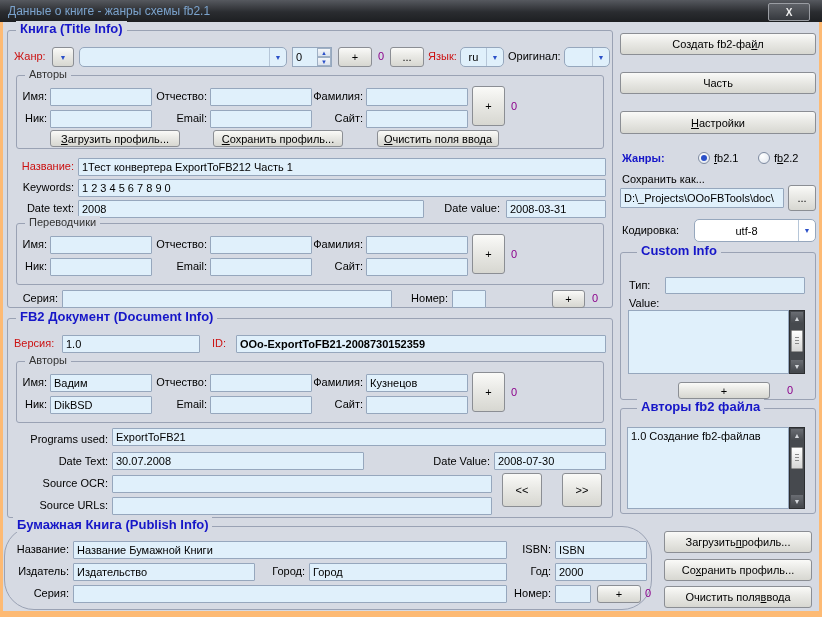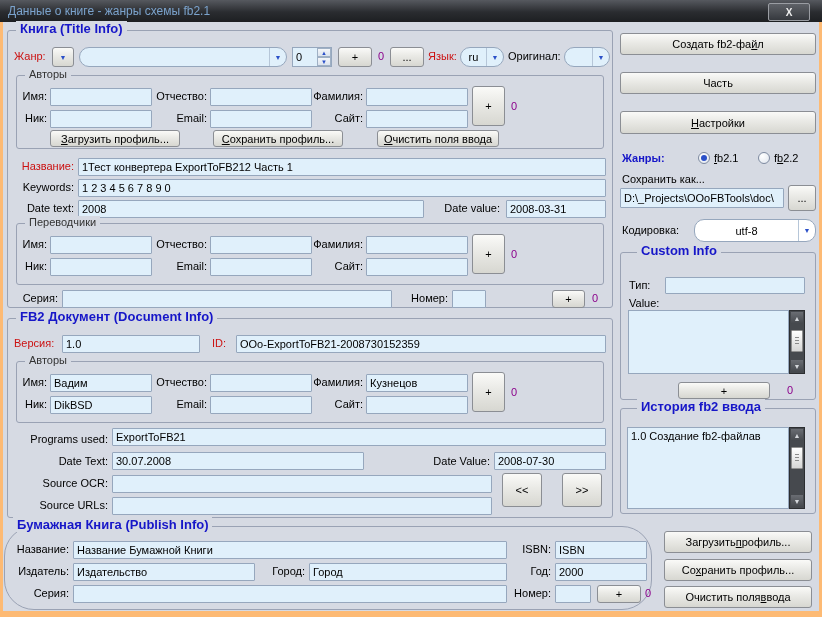--- a/index.html
+++ b/index.html
@@ -10,21 +10,21 @@
   .lab{position:absolute;font-size:11px;color:#000;white-space:nowrap;}
   .lab.r{text-align:right;}
   .red{color:#cc1111;}
   .blab{position:absolute;font-size:11px;font-weight:bold;color:#1616c8;white-space:nowrap;}
   .fld{position:absolute;box-sizing:border-box;height:18px;background:#e0f0fb;border:1px solid #96a7bd;border-radius:1px;font:11px "Liberation Sans",sans-serif;padding:0 3px;color:#000;outline:none;}
   .btn{position:absolute;box-sizing:border-box;background:linear-gradient(#fafaf8,#e9e9e5 45%,#d7d7d1);border:1px solid #8b8e94;border-radius:3px;font:11px "Liberation Sans",sans-serif;color:#000;display:flex;align-items:center;justify-content:center;cursor:default;white-space:nowrap;}
   .cnt{position:absolute;color:#8b008b;font-size:11px;}
   .grp{position:absolute;border:1px solid #9aa2b4;border-radius:3px;box-sizing:border-box;}
   .grp>.legend{position:absolute;top:-10px;left:8px;background:#d6dae3;padding:0 4px;font-size:13px;font-weight:bold;color:#1616c8;white-space:nowrap;}
   .grp.sub>.legend{font-size:11px;font-weight:normal;color:#333;top:-8px;}
-  .combo{position:absolute;box-sizing:border-box;display:flex;background:#e0f0fb;border:1px solid #96a7bd;border-radius:10px;}
+  .combo{position:absolute;box-sizing:border-box;display:flex;background:#e0f0fb;border:1px solid #96a7bd;border-radius:5px;}
   .combo .val{flex:1;font-size:11px;padding:0 3px;display:flex;align-items:center;overflow:hidden;white-space:nowrap;}
   .combo .arr{width:16px;display:flex;align-items:center;justify-content:center;color:#2b50c8;font-size:7px;border-left:1px solid #b6c6d8;}
   .combo.white{background:#fff;}
   .combo.white .val{justify-content:center;}
   .spinner{position:absolute;display:flex;box-sizing:border-box;border:1px solid #96a7bd;background:#e0f0fb;}
   .spinner .sval{flex:1;font-size:11px;display:flex;align-items:center;padding-left:3px;}
   .spinner .btns{width:14px;display:flex;flex-direction:column;}
   .spinner .btns div{flex:1;background:linear-gradient(#f4f6f9,#dbe3ee);border:1px solid #9fb0c4;color:#2b50c8;font-size:6px;display:flex;align-items:center;justify-content:center;}
   .radio{position:absolute;width:12px;height:12px;border-radius:50%;background:radial-gradient(circle at 35% 30%,#fff,#dfe5ee);border:1px solid #7e8aa0;box-sizing:border-box;}
   .radio.sel::after{content:"";position:absolute;inset:2px;border-radius:50%;background:#2b50c8;}
@@ -136,21 +136,21 @@
     <div class="btn" style="left:544px;top:259px;width:33px;height:18px;">+</div>
     <span class="cnt" style="left:584px;top:261px;">0</span>
   </div>
 
   <div class="grp" style="left:7px;top:318px;width:606px;height:200px;">
     <span class="legend">FB2 Документ (Document Info)</span>
 
     <span class="lab red" style="left:6px;top:18px;">Версия:</span>
     <input class="fld" style="left: 54px; top: 16px; width: 138px;" value="1.0">
     <span class="lab red" style="left:204px;top:18px;">ID:</span>
-    <input class="fld" style="left: 228px; top: 16px; width: 370px;" value="OOo-ExportToFB21-2008730152359">
+    <input class="fld" style="left: 228px; top: 16px; width: 370px; font-weight: bold;" value="OOo-ExportToFB21-2008730152359">
 
     <div class="grp sub" style="left:8px;top:42px;width:588px;height:62px;">
       <span class="legend">Авторы</span>
       <span class="lab r" style="left:2px;top:14px;width:28px;">Имя:</span>
       <input class="fld" style="left: 33px; top: 12px; width: 102px;" value="Вадим">
       <span class="lab r" style="left:136px;top:14px;width:54px;">Отчество:</span>
       <input class="fld" style="left: 193px; top: 12px; width: 102px;">
       <span class="lab r" style="left:294px;top:14px;width:52px;">Фамилия:</span>
       <input class="fld" style="left: 349px; top: 12px; width: 102px;" value="Кузнецов">
       <span class="lab r" style="left:2px;top:36px;width:28px;">Ник:</span>
@@ -228,21 +228,21 @@
       <div class="gap"></div>
       <div class="th"></div>
       <div class="sp"></div>
       <div class="sb">▼</div>
     </div>
     <div class="btn" style="left:57px;top:129px;width:92px;height:17px;">+</div>
     <span class="cnt" style="left:166px;top:131px;">0</span>
   </div>
 
   <div class="grp" style="left:620px;top:408px;width:196px;height:106px;">
-    <span class="legend" style="left:16px;">История fb2 ввода</span>
+    <span class="legend" style="left:16px;">Авторы fb2 файла</span>
     <textarea class="tarea" style="left: 6px; top: 18px; width: 162px; height: 82px;">1.0 Создание fb2-файлав</textarea>
     <div class="vsb" style="left:168px;top:18px;width:16px;height:82px;">
       <div class="sb">▲</div>
       <div class="gap"></div>
       <div class="th"></div>
       <div class="sp"></div>
       <div class="sb">▼</div>
     </div>
   </div>
 

